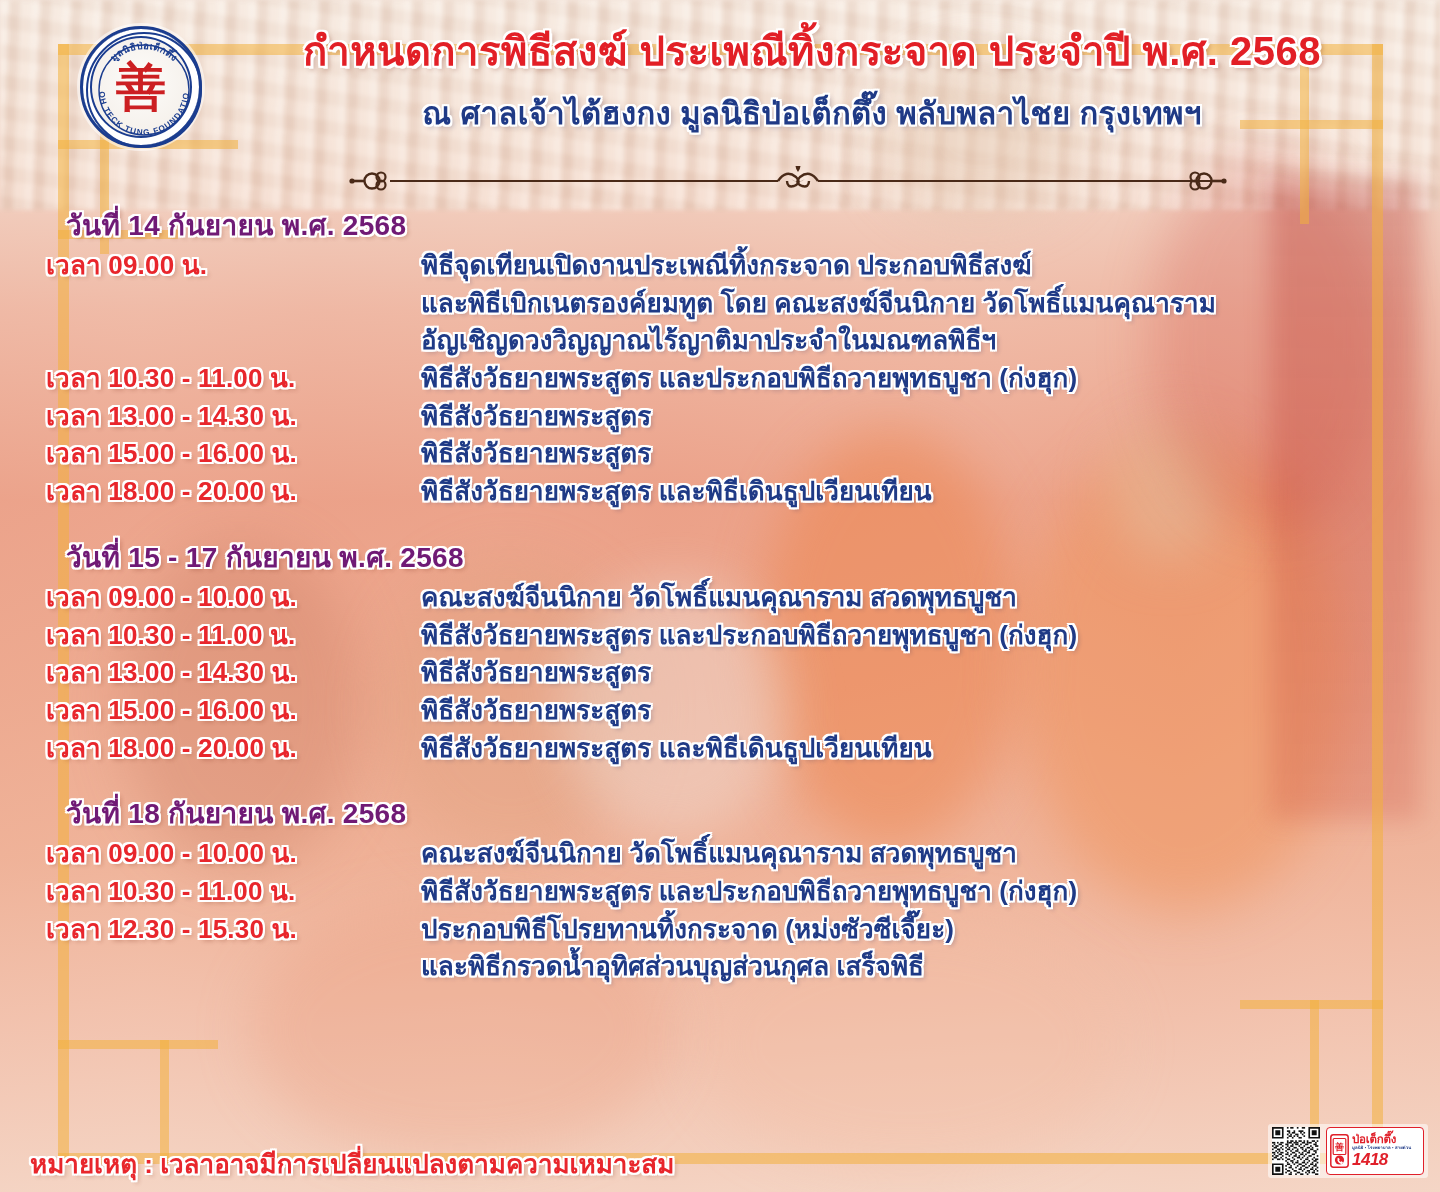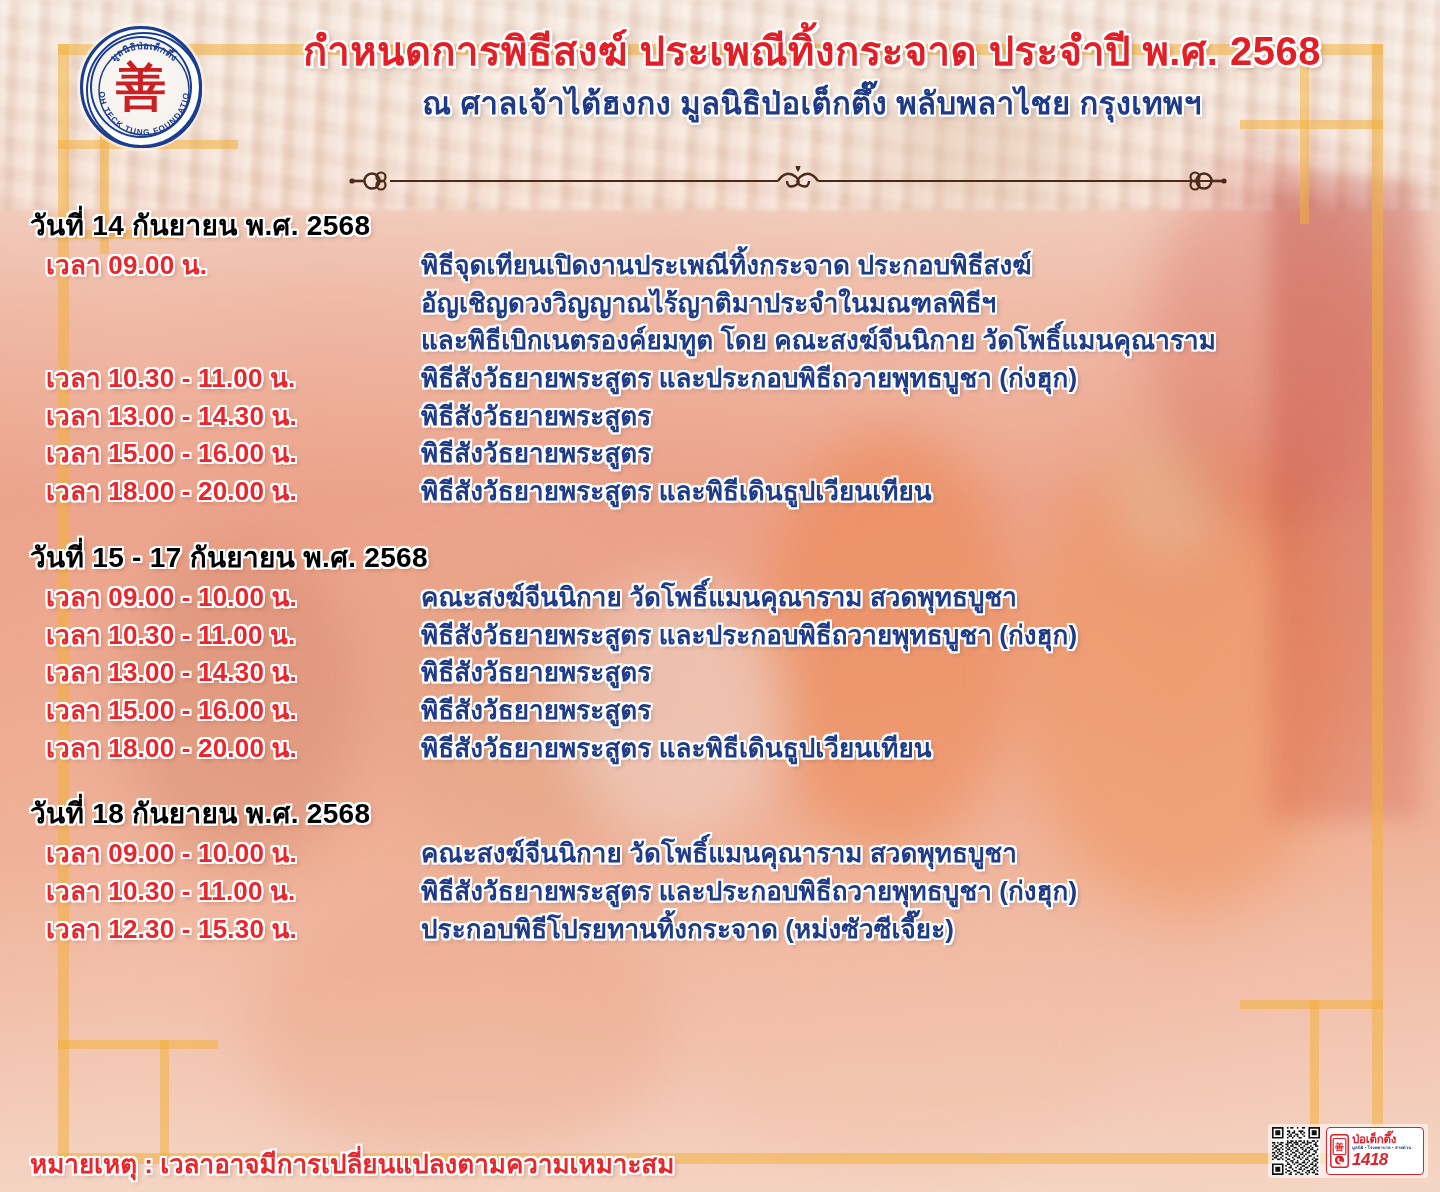--- a/index.html
+++ b/index.html
@@ -114,44 +114,45 @@
   .main-title {
     font-size: 40px; font-weight: 700; letter-spacing: 0.5px;
     color: #e21f26; line-height: 1.18;
     text-shadow:
       2px 0 0 #fff, -2px 0 0 #fff, 0 2px 0 #fff, 0 -2px 0 #fff,
       2px 2px 0 #fff, -2px 2px 0 #fff, 2px -2px 0 #fff, -2px -2px 0 #fff,
       3px 3px 0 #fff, 4px 4px 5px rgba(120,40,20,0.35);
     text-align: center;
   }
   .sub-title {
-    margin-top: 10px;
+    margin-top: 20px;
     font-size: 31px; font-weight: 700; letter-spacing: 0.4px;
     color: #1f3a86; line-height: 1.2;
     text-shadow:
       2px 0 0 #fff, -2px 0 0 #fff, 0 2px 0 #fff, 0 -2px 0 #fff,
       2px 2px 0 #fff, -2px 2px 0 #fff, 2px -2px 0 #fff, -2px -2px 0 #fff,
       3px 3px 5px rgba(40,40,90,0.3);
   }
 
   .divider { position: absolute; left: 348px; top: 166px; width: 880px; height: 30px; }
 
   
   .body { position: absolute; left: 0; top: 205px; width: 1440px; }
 
   .day-block { margin-bottom: 26px; }
 
   .day-head {
     padding-left: 30px;
-    font-size: 28px; font-weight: 700; color: #000000; line-height: 1.5;
+    font-size: 28px; font-weight: 700; color: #701a75; line-height: 1.5;
     letter-spacing: .3px;
     text-shadow:
       2px 0 0 #fff, -2px 0 0 #fff, 0 2px 0 #fff, 0 -2px 0 #fff,
       2px 2px 0 #fff, -2px 2px 0 #fff, 2px -2px 0 #fff, -2px -2px 0 #fff,
       3px 3px 4px rgba(120,40,20,0.3);
+    margin-left: 36px;
   }
 
   .row { display: flex; align-items: flex-start; padding-left: 46px; line-height: 1.45; }
 
   .time {
     flex: 0 0 375px;
     font-size: 26px; font-weight: 700; color: #e8262c; letter-spacing: .2px;
     text-shadow:
       2px 0 0 #fff, -2px 0 0 #fff, 0 2px 0 #fff, 0 -2px 0 #fff,
       2px 2px 0 #fff, -2px 2px 0 #fff, 2px -2px 0 #fff, -2px -2px 0 #fff,
@@ -283,22 +284,22 @@
 
   <div class="body">
 
     <div class="day-block">
       <div class="day-head">วันที่ 14 กันยายน พ.ศ. 2568</div>
 
       <div class="row">
         <div class="time">เวลา 09.00 น.</div>
         <div class="desc">
           <div class="desc-line">พิธีจุดเทียนเปิดงานประเพณีทิ้งกระจาด ประกอบพิธีสงฆ์</div>
+          <div class="desc-line">และพิธีเบิกเนตรองค์ยมทูต โดย คณะสงฆ์จีนนิกาย วัดโพธิ์แมนคุณาราม</div>
           <div class="desc-line">อัญเชิญดวงวิญญาณไร้ญาติมาประจำในมณฑลพิธีฯ</div>
-          <div class="desc-line">และพิธีเบิกเนตรองค์ยมทูต โดย คณะสงฆ์จีนนิกาย วัดโพธิ์แมนคุณาราม</div>
         </div>
       </div>
 
       <div class="row">
         <div class="time">เวลา 10.30 - 11.00 น.</div>
         <div class="desc">
           <div class="desc-line">พิธีสังวัธยายพระสูตร และประกอบพิธีถวายพุทธบูชา (ก่งฮุก)</div>
         </div>
       </div>
 
@@ -377,20 +378,21 @@
         <div class="time">เวลา 10.30 - 11.00 น.</div>
         <div class="desc">
           <div class="desc-line">พิธีสังวัธยายพระสูตร  และประกอบพิธีถวายพุทธบูชา (ก่งฮุก)</div>
         </div>
       </div>
 
       <div class="row">
         <div class="time">เวลา 12.30 - 15.30 น.</div>
         <div class="desc">
           <div class="desc-line">ประกอบพิธีโปรยทานทิ้งกระจาด (หม่งซัวซีเจี๊ยะ)</div>
+          <div class="desc-line">และพิธีกรวดน้ำอุทิศส่วนบุญส่วนกุศล  เสร็จพิธี</div>
         </div>
       </div>
     </div>
 
   </div>
 
   <div class="note">หมายเหตุ  : เวลาอาจมีการเปลี่ยนแปลงตามความเหมาะสม</div>
 
   <div class="qr-badge">
     <svg class="qr-code" viewBox="0 0 29 29">

